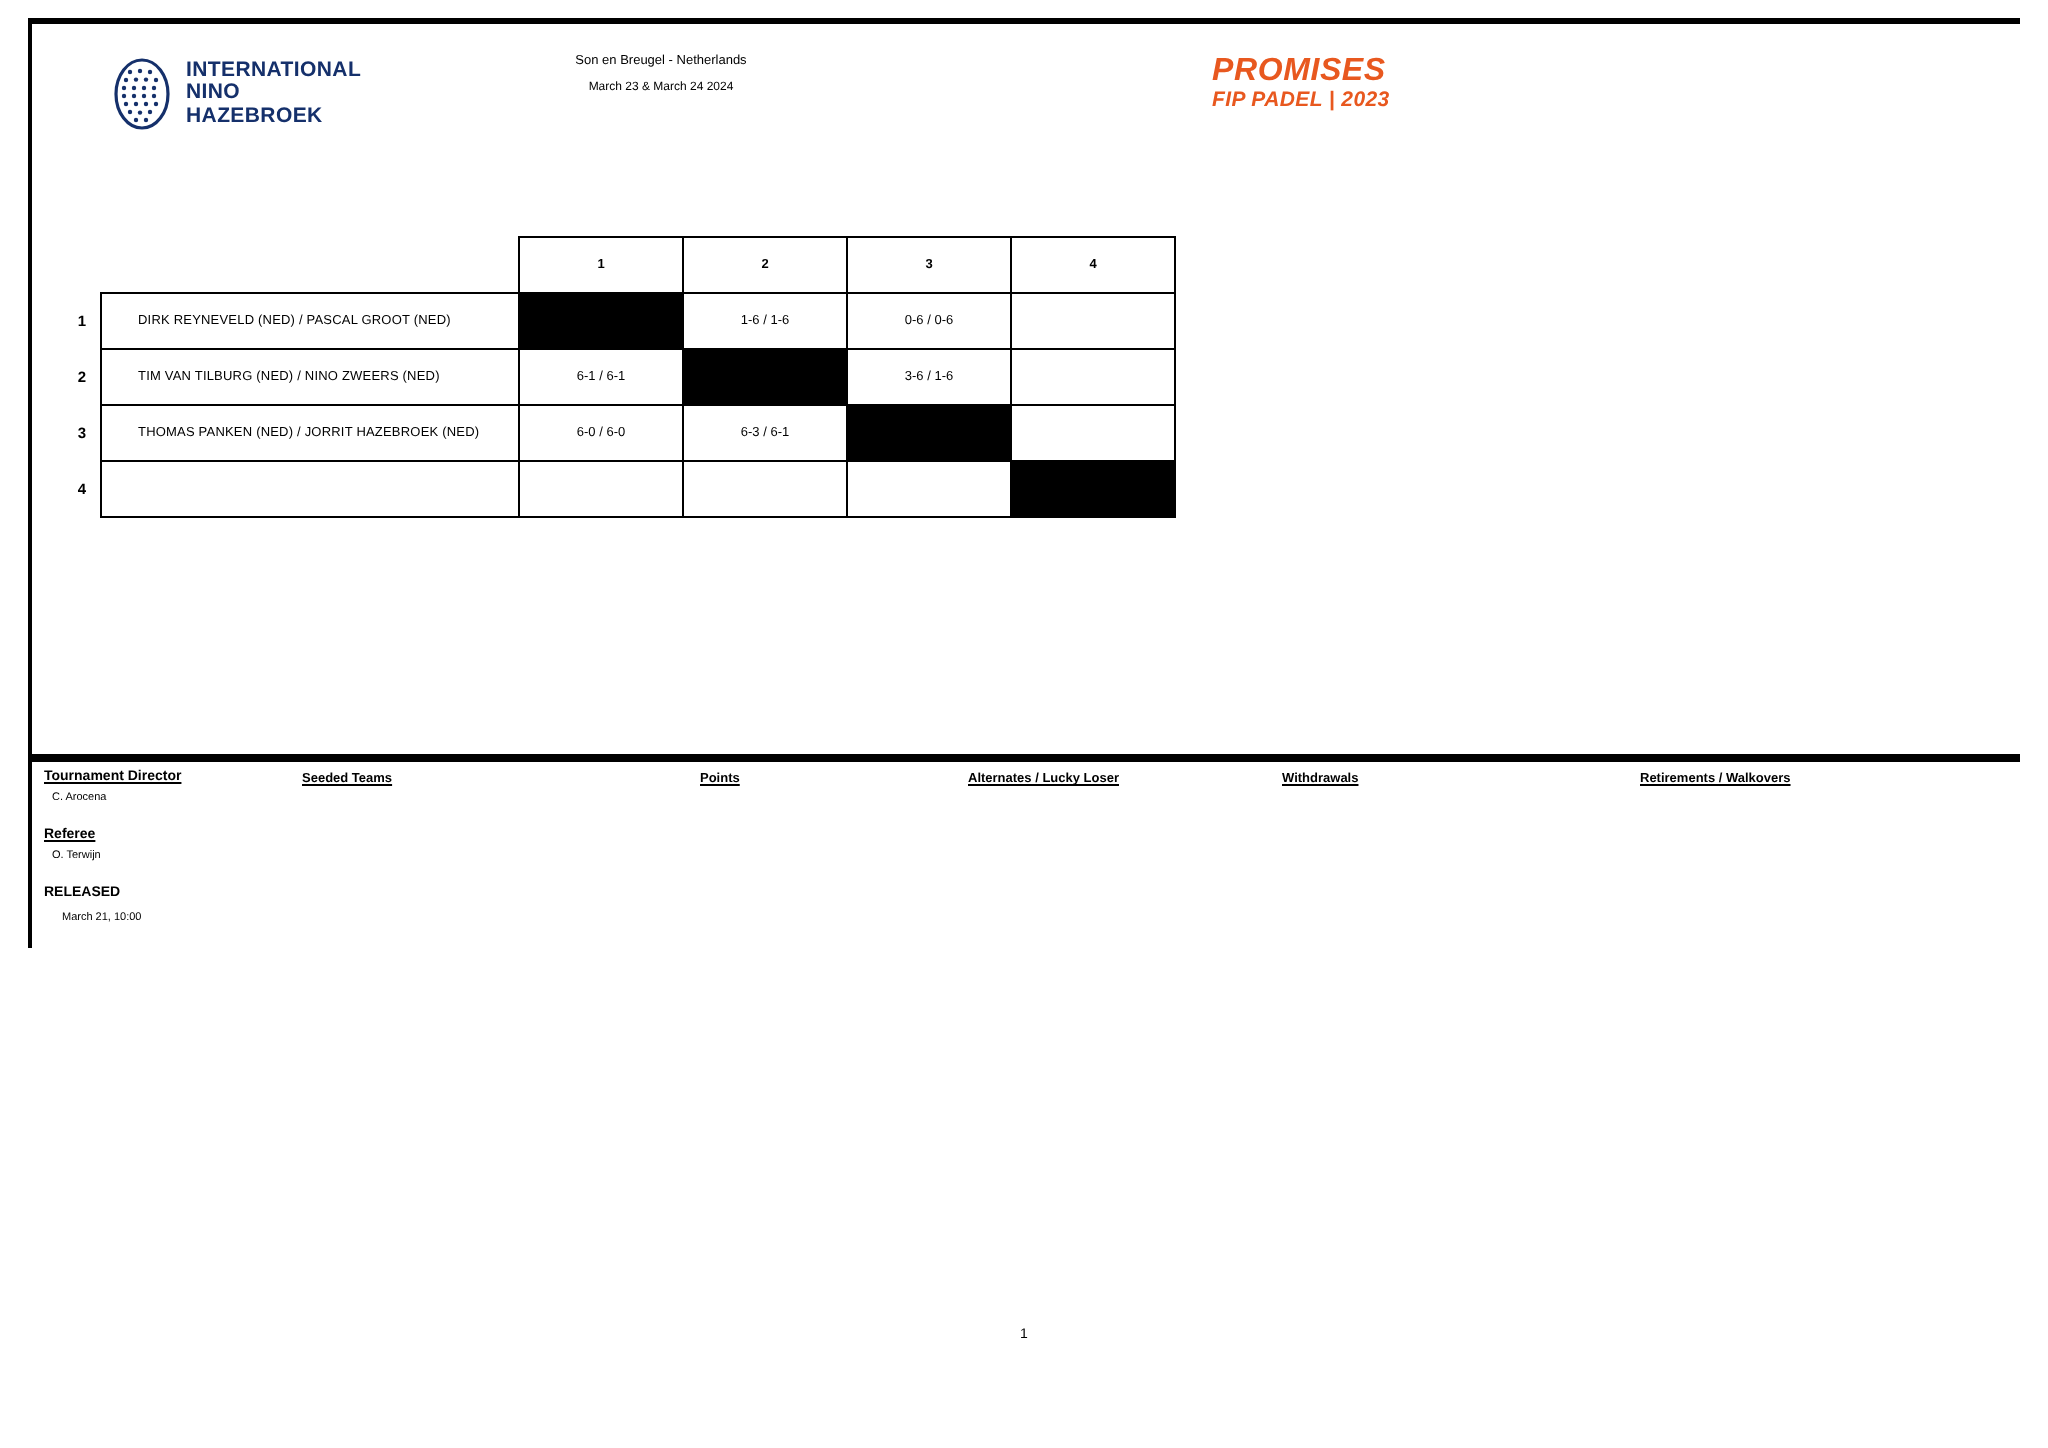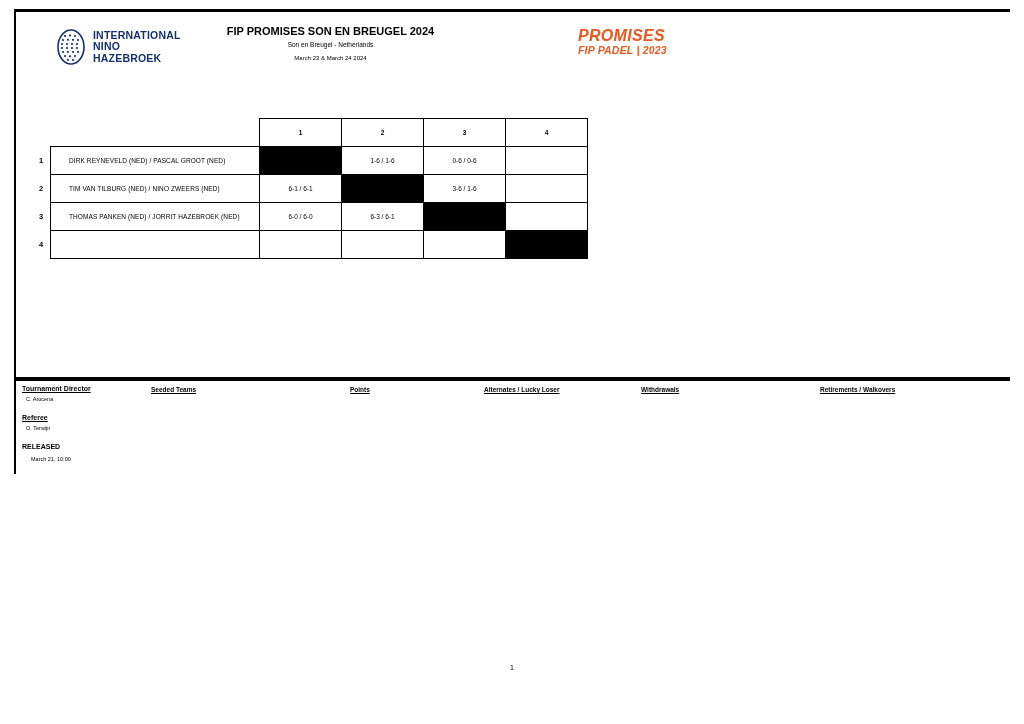--- a/index.html
+++ b/index.html
@@ -92,21 +92,21 @@
   }
   .title-event {
     font-size: 10px;
     font-weight: bold;
     line-height: 14px;
     margin-top: 5px;
   }
 
   .promises-logo {
     position: absolute;
-    left: 578px;
+    left: 606px;
     top: 27px;
     width: 95px;
     text-align: left;
     color: #e8581f;
     font-style: italic;
   }
   .promises-1 {
     font-size: 16px;
     font-weight: bold;
     letter-spacing: 0.3px;
@@ -260,21 +260,20 @@
       </svg>
     </span>
     <span class="logo-text">
       <div>INTERNATIONAL</div>
       <div>NINO</div>
       <div>HAZEBROEK</div>
     </span>
   </div>
 
   <div class="title-block">
-    <div class="title-main">FIP PROMISES SON EN BREUGEL 2024</div>
     <div class="title-loc">Son en Breugel - Netherlands</div>
     <div class="title-dates">March 23 &amp; March 24 2024</div>
   </div>
 
   <div class="promises-logo">
     <div class="promises-1">PROMISES</div>
     <div class="promises-2">
       <span>FIP PADEL</span>
       <span class="sep">|</span>
       <span>2023</span>

